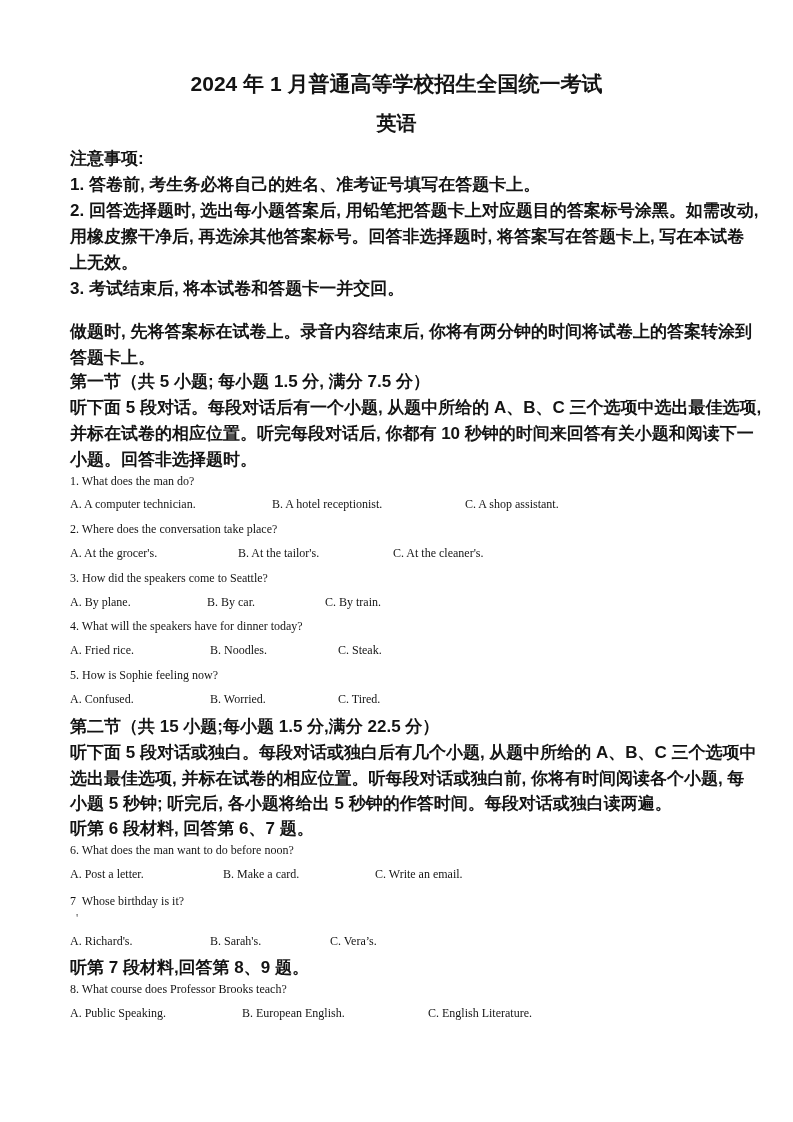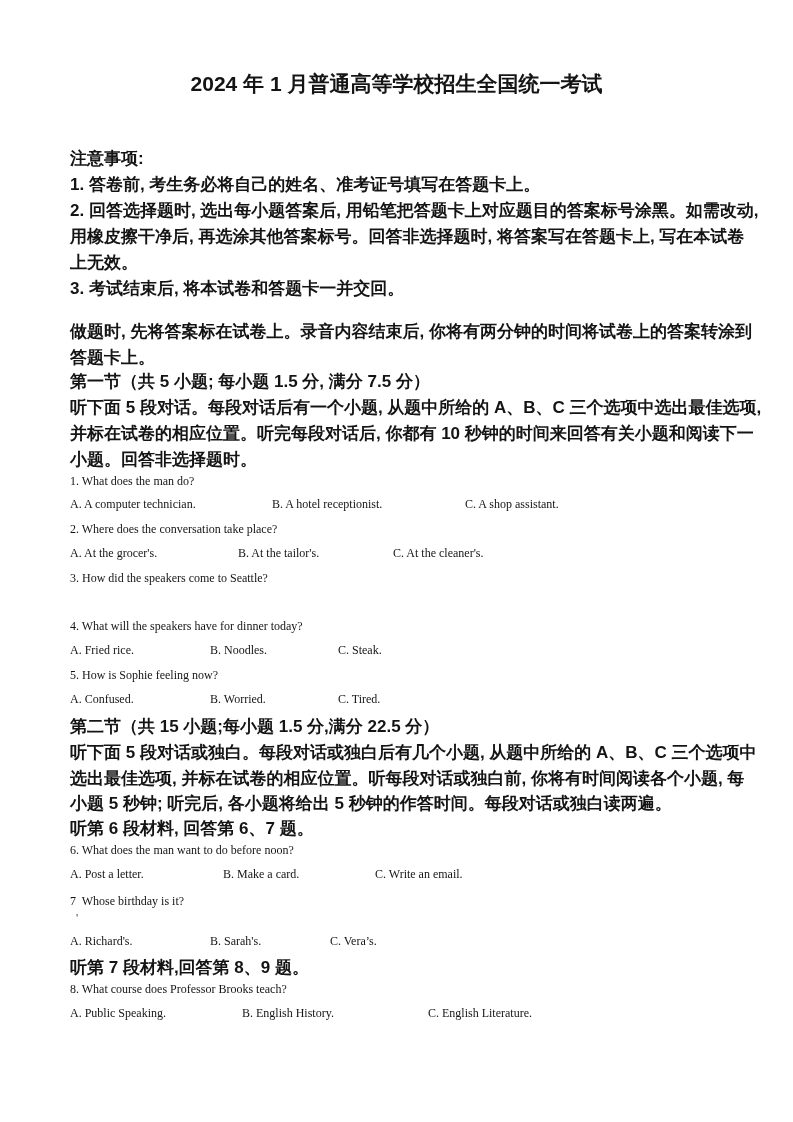--- a/index.html
+++ b/index.html
@@ -46,20 +46,21 @@
     font-size: 12px;
     color: #4a4a4a;
   }
 </style>
 </head>
 <body>
 
 <div class="page">
 
   <div class="ln cn center title" style="top:72px">2024 年 1 月普通高等学校招生全国统一考试</div>
+  <div class="ln cn center subject" style="top:112px">英语</div>
 
   <div class="ln cn" style="top:149px">注意事项:</div>
   <div class="ln cn" style="top:175px">1. 答卷前, 考生务必将自己的姓名、准考证号填写在答题卡上。</div>
   <div class="ln cn" style="top:201px">2. 回答选择题时, 选出每小题答案后, 用铅笔把答题卡上对应题目的答案标号涂黑。如需改动,</div>
   <div class="ln cn" style="top:227px">用橡皮擦干净后, 再选涂其他答案标号。回答非选择题时, 将答案写在答题卡上, 写在本试卷</div>
   <div class="ln cn" style="top:253px">上无效。</div>
   <div class="ln cn" style="top:279px">3. 考试结束后, 将本试卷和答题卡一并交回。</div>
 
   <div class="ln cn" style="top:322px">做题时, 先将答案标在试卷上。录音内容结束后, 你将有两分钟的时间将试卷上的答案转涂到</div>
   <div class="ln cn" style="top:348px">答题卡上。</div>
@@ -77,20 +78,25 @@
   </div>
 
   <div class="ln en" style="top:523px">2. Where does the conversation take place?</div>
   <div class="ln en opts" style="top:547px">
     <span class="opt" style="left:0">A. At the grocer's.</span>
     <span class="opt" style="left:168px">B. At the tailor's.</span>
     <span class="opt" style="left:323px">C. At the cleaner's.</span>
   </div>
 
   <div class="ln en" style="top:572px">3. How did the speakers come to Seattle?</div>
+  <div class="ln en opts" style="top:596px">
+    <span class="opt" style="left:0">A. By plane.</span>
+    <span class="opt" style="left:137px">B. By car.</span>
+    <span class="opt" style="left:255px">C. By train.</span>
+  </div>
 
   <div class="ln en" style="top:620px">4. What will the speakers have for dinner today?</div>
   <div class="ln en opts" style="top:644px">
     <span class="opt" style="left:0">A. Fried rice.</span>
     <span class="opt" style="left:140px">B. Noodles.</span>
     <span class="opt" style="left:268px">C. Steak.</span>
   </div>
 
   <div class="ln en" style="top:669px">5. How is Sophie feeling now?</div>
   <div class="ln en opts" style="top:693px">
@@ -119,17 +125,17 @@
     <span class="opt" style="left:0">A. Richard's.</span>
     <span class="opt" style="left:140px">B. Sarah's.</span>
     <span class="opt" style="left:260px">C. Vera’s.</span>
   </div>
 
   <div class="ln cn" style="top:958px">听第 7 段材料,回答第 8、9 题。</div>
 
   <div class="ln en" style="top:983px">8. What course does Professor Brooks teach?</div>
   <div class="ln en opts" style="top:1007px">
     <span class="opt" style="left:0">A. Public Speaking.</span>
-    <span class="opt" style="left:172px">B. English History.</span>
+    <span class="opt" style="left:172px">B. European English.</span>
     <span class="opt" style="left:358px">C. English Literature.</span>
   </div>
 
 </div>
 
 </body></html>

